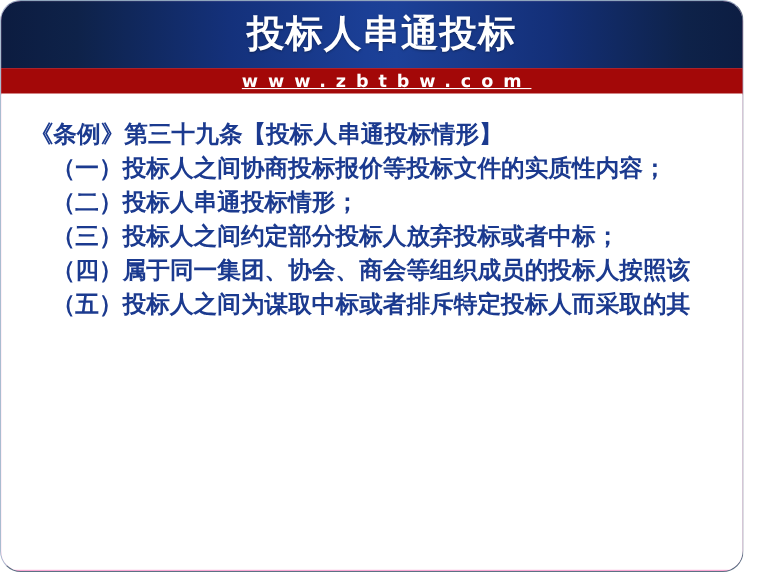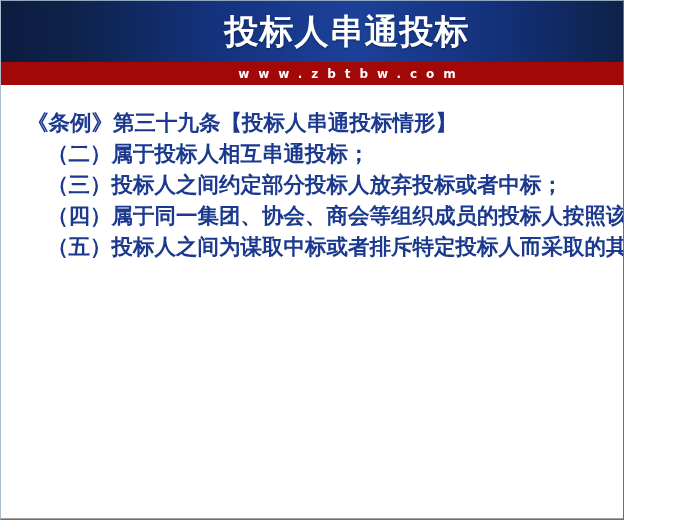--- a/index.html
+++ b/index.html
@@ -6,29 +6,30 @@
     margin: 0;
     padding: 0;
     background: #ffffff;
   }
   body {
     font-family: "DejaVu Sans", sans-serif;
   }
 
   #slide {
     position: relative;
-    width: 624px;
+    width: 676px;
     height: 520px;
     overflow: hidden;
     box-sizing: border-box;
-    background: #a3a3a3;
+    background: #f9a8d4;
     border-left: 1px solid #a9bcd0;
     border-right: 1px solid #5c7285;
     border-bottom: 1px solid #5c7285;
     border-top: 1px solid #8fa6bd;
+    border-radius: 19px;
   }
 
   
   .header {
     position: absolute;
     left: 0;
     top: 0;
     width: 692px;
     height: 61px;
     background: linear-gradient(to right,
@@ -70,26 +71,27 @@
     width: 692px;
     height: 24px;
     background: #a30808;
     display: flex;
     align-items: center;
     justify-content: center;
   }
   .url-text {
     color: #ffffff;
     font-family: "DejaVu Sans", sans-serif;
-    font-size: 12px;
+    font-size: 16px;
     font-weight: bold;
     letter-spacing: 9px;
     text-indent: 9px;
     line-height: 1;
     white-space: nowrap;
+    text-decoration: underline;
   }
 
   
   .body-area {
     position: absolute;
     left: 0;
     top: 84px;
     width: 692px;
     height: 433px;
     background: #ffffff;
@@ -117,19 +119,20 @@
   <div class="header">
     <div class="header-title">投标人串通投标</div>
   </div>
 
   <div class="url-strip">
     <div class="url-text">www.zbtbw.com</div>
   </div>
 
   <div class="body-area">
     <div class="body-line">《条例》第三十九条【投标人串通投标情形】</div>
-    <div class="body-line indent-1">（二）属于投标人相互串通投标；</div>
+    <div class="body-line indent-1">（一）投标人之间协商投标报价等投标文件的实质性内容；</div>
+    <div class="body-line indent-1">（二）投标人串通投标情形；</div>
     <div class="body-line indent-1">（三）投标人之间约定部分投标人放弃投标或者中标；</div>
     <div class="body-line indent-1">（四）属于同一集团、协会、商会等组织成员的投标人按照该</div>
     <div class="body-line indent-1">（五）投标人之间为谋取中标或者排斥特定投标人而采取的其</div>
   </div>
 
 </div>
 
 </body></html>

